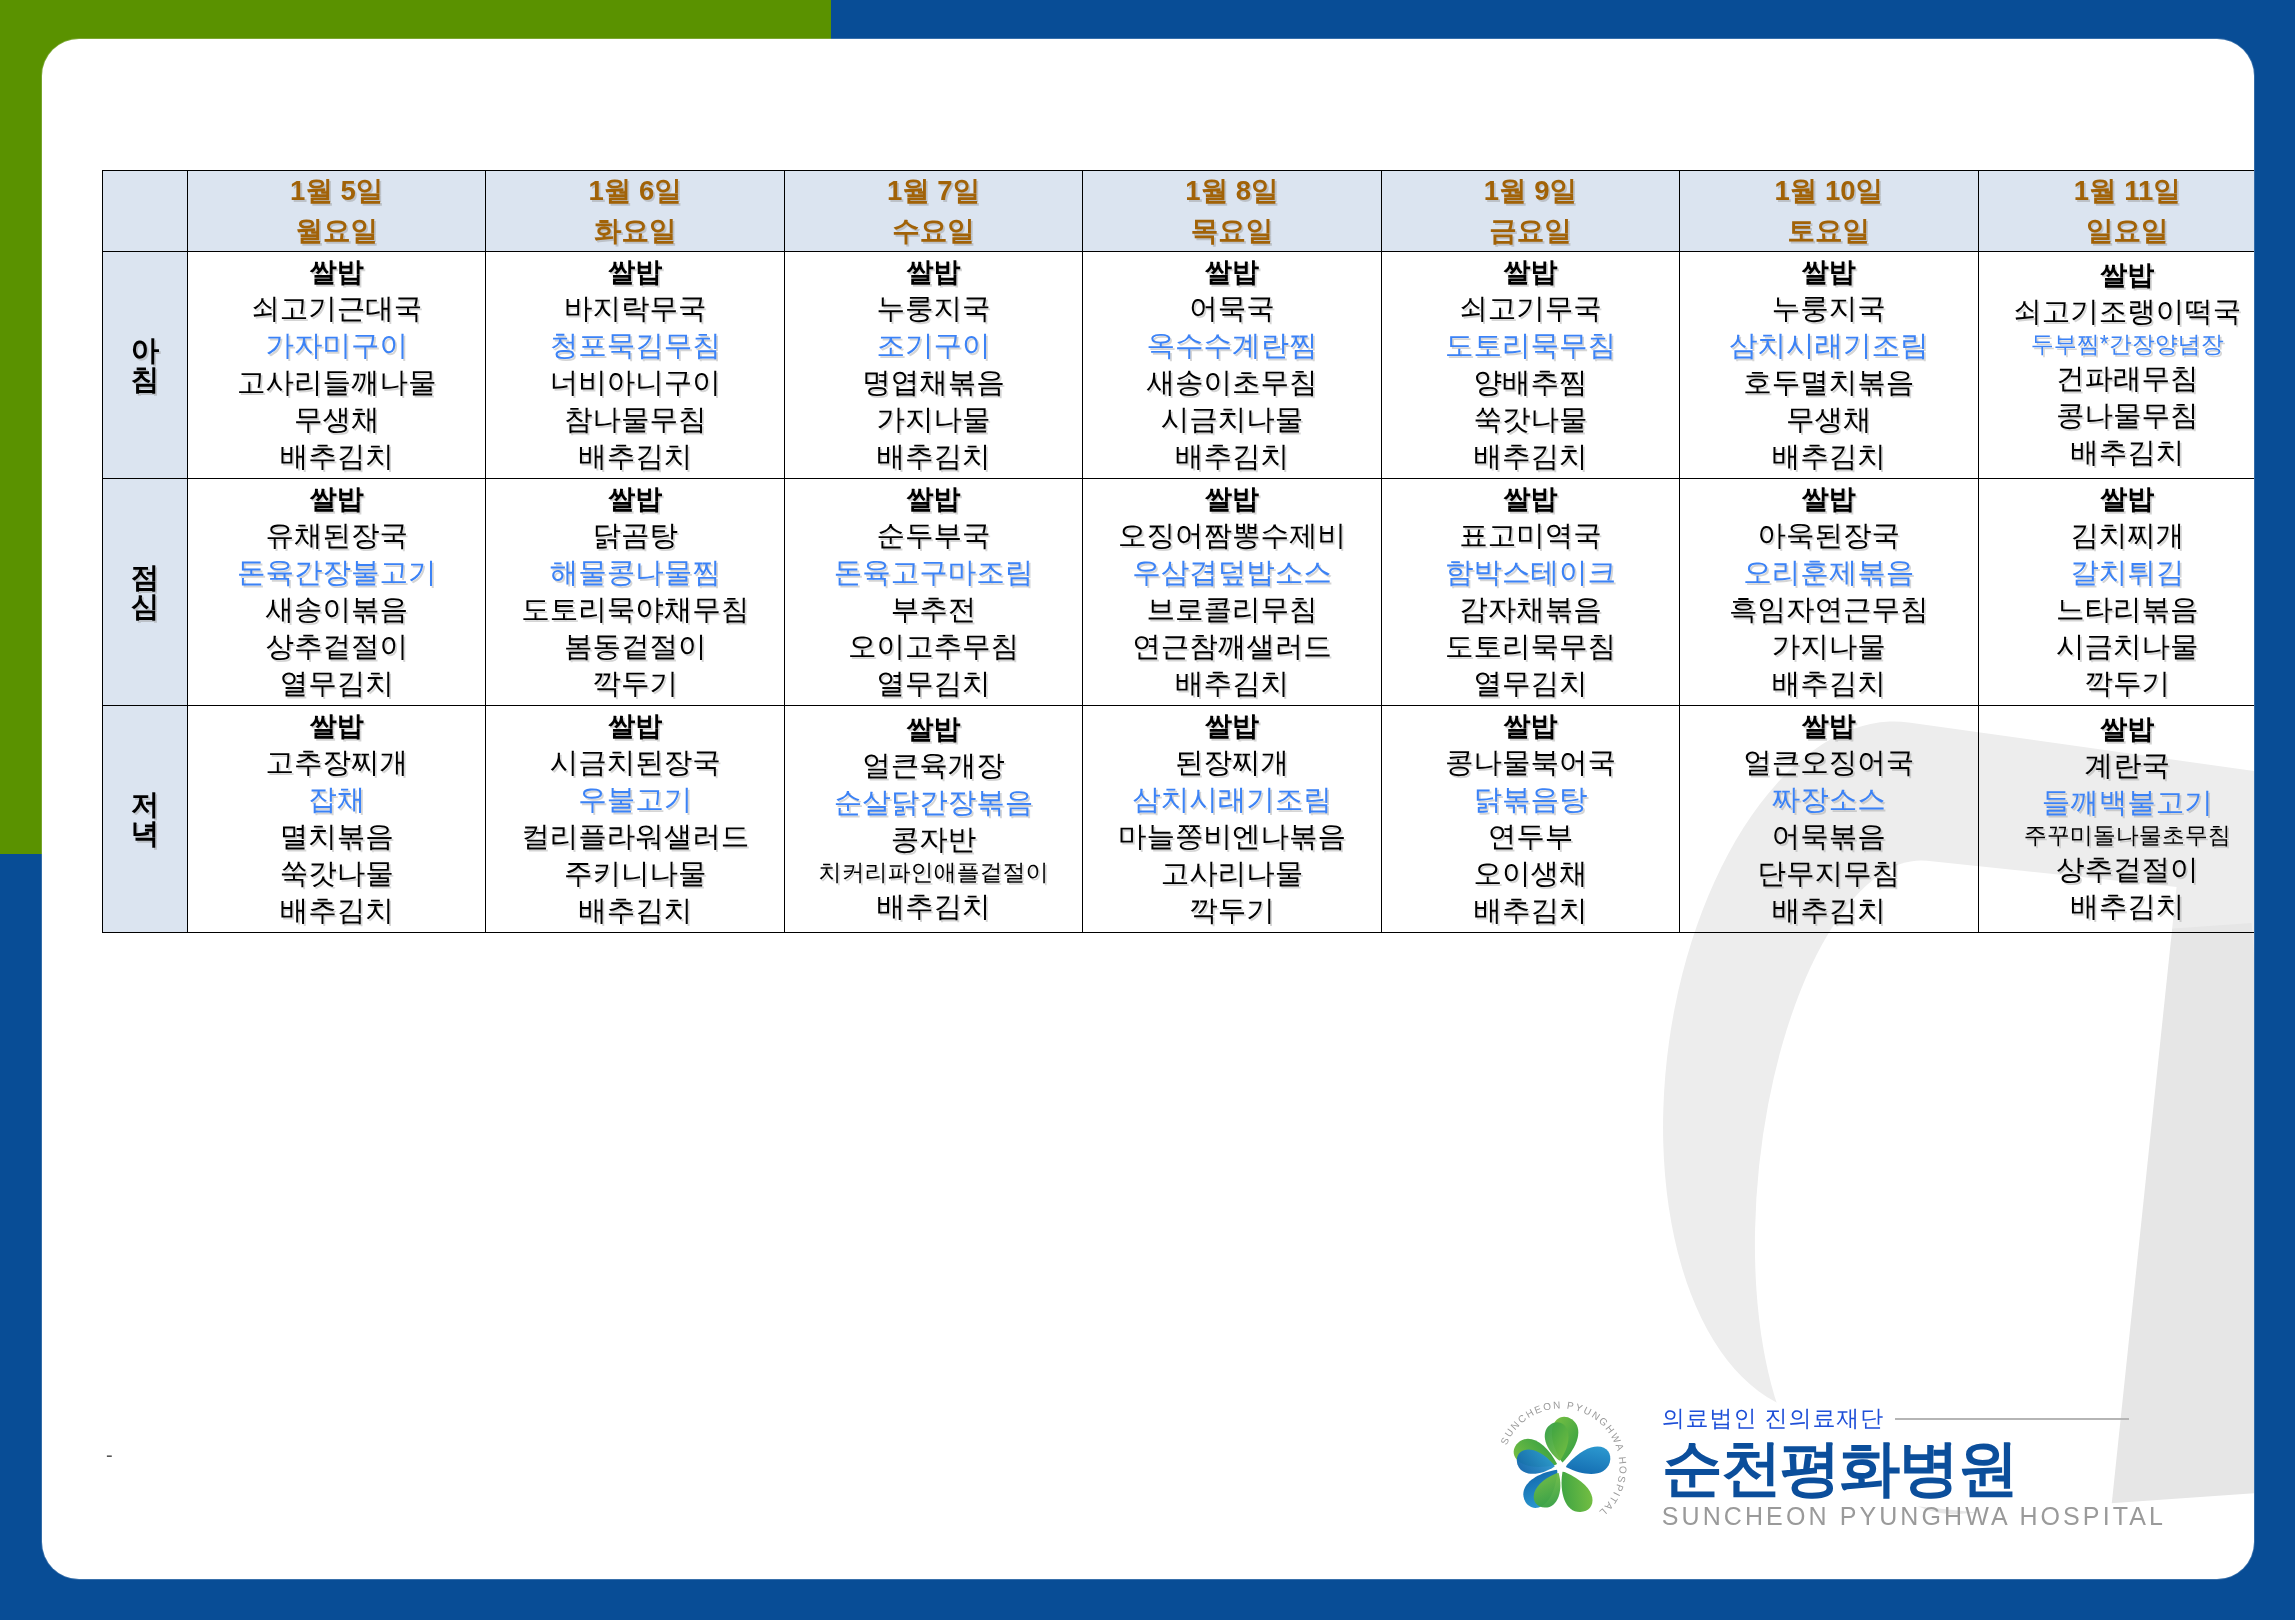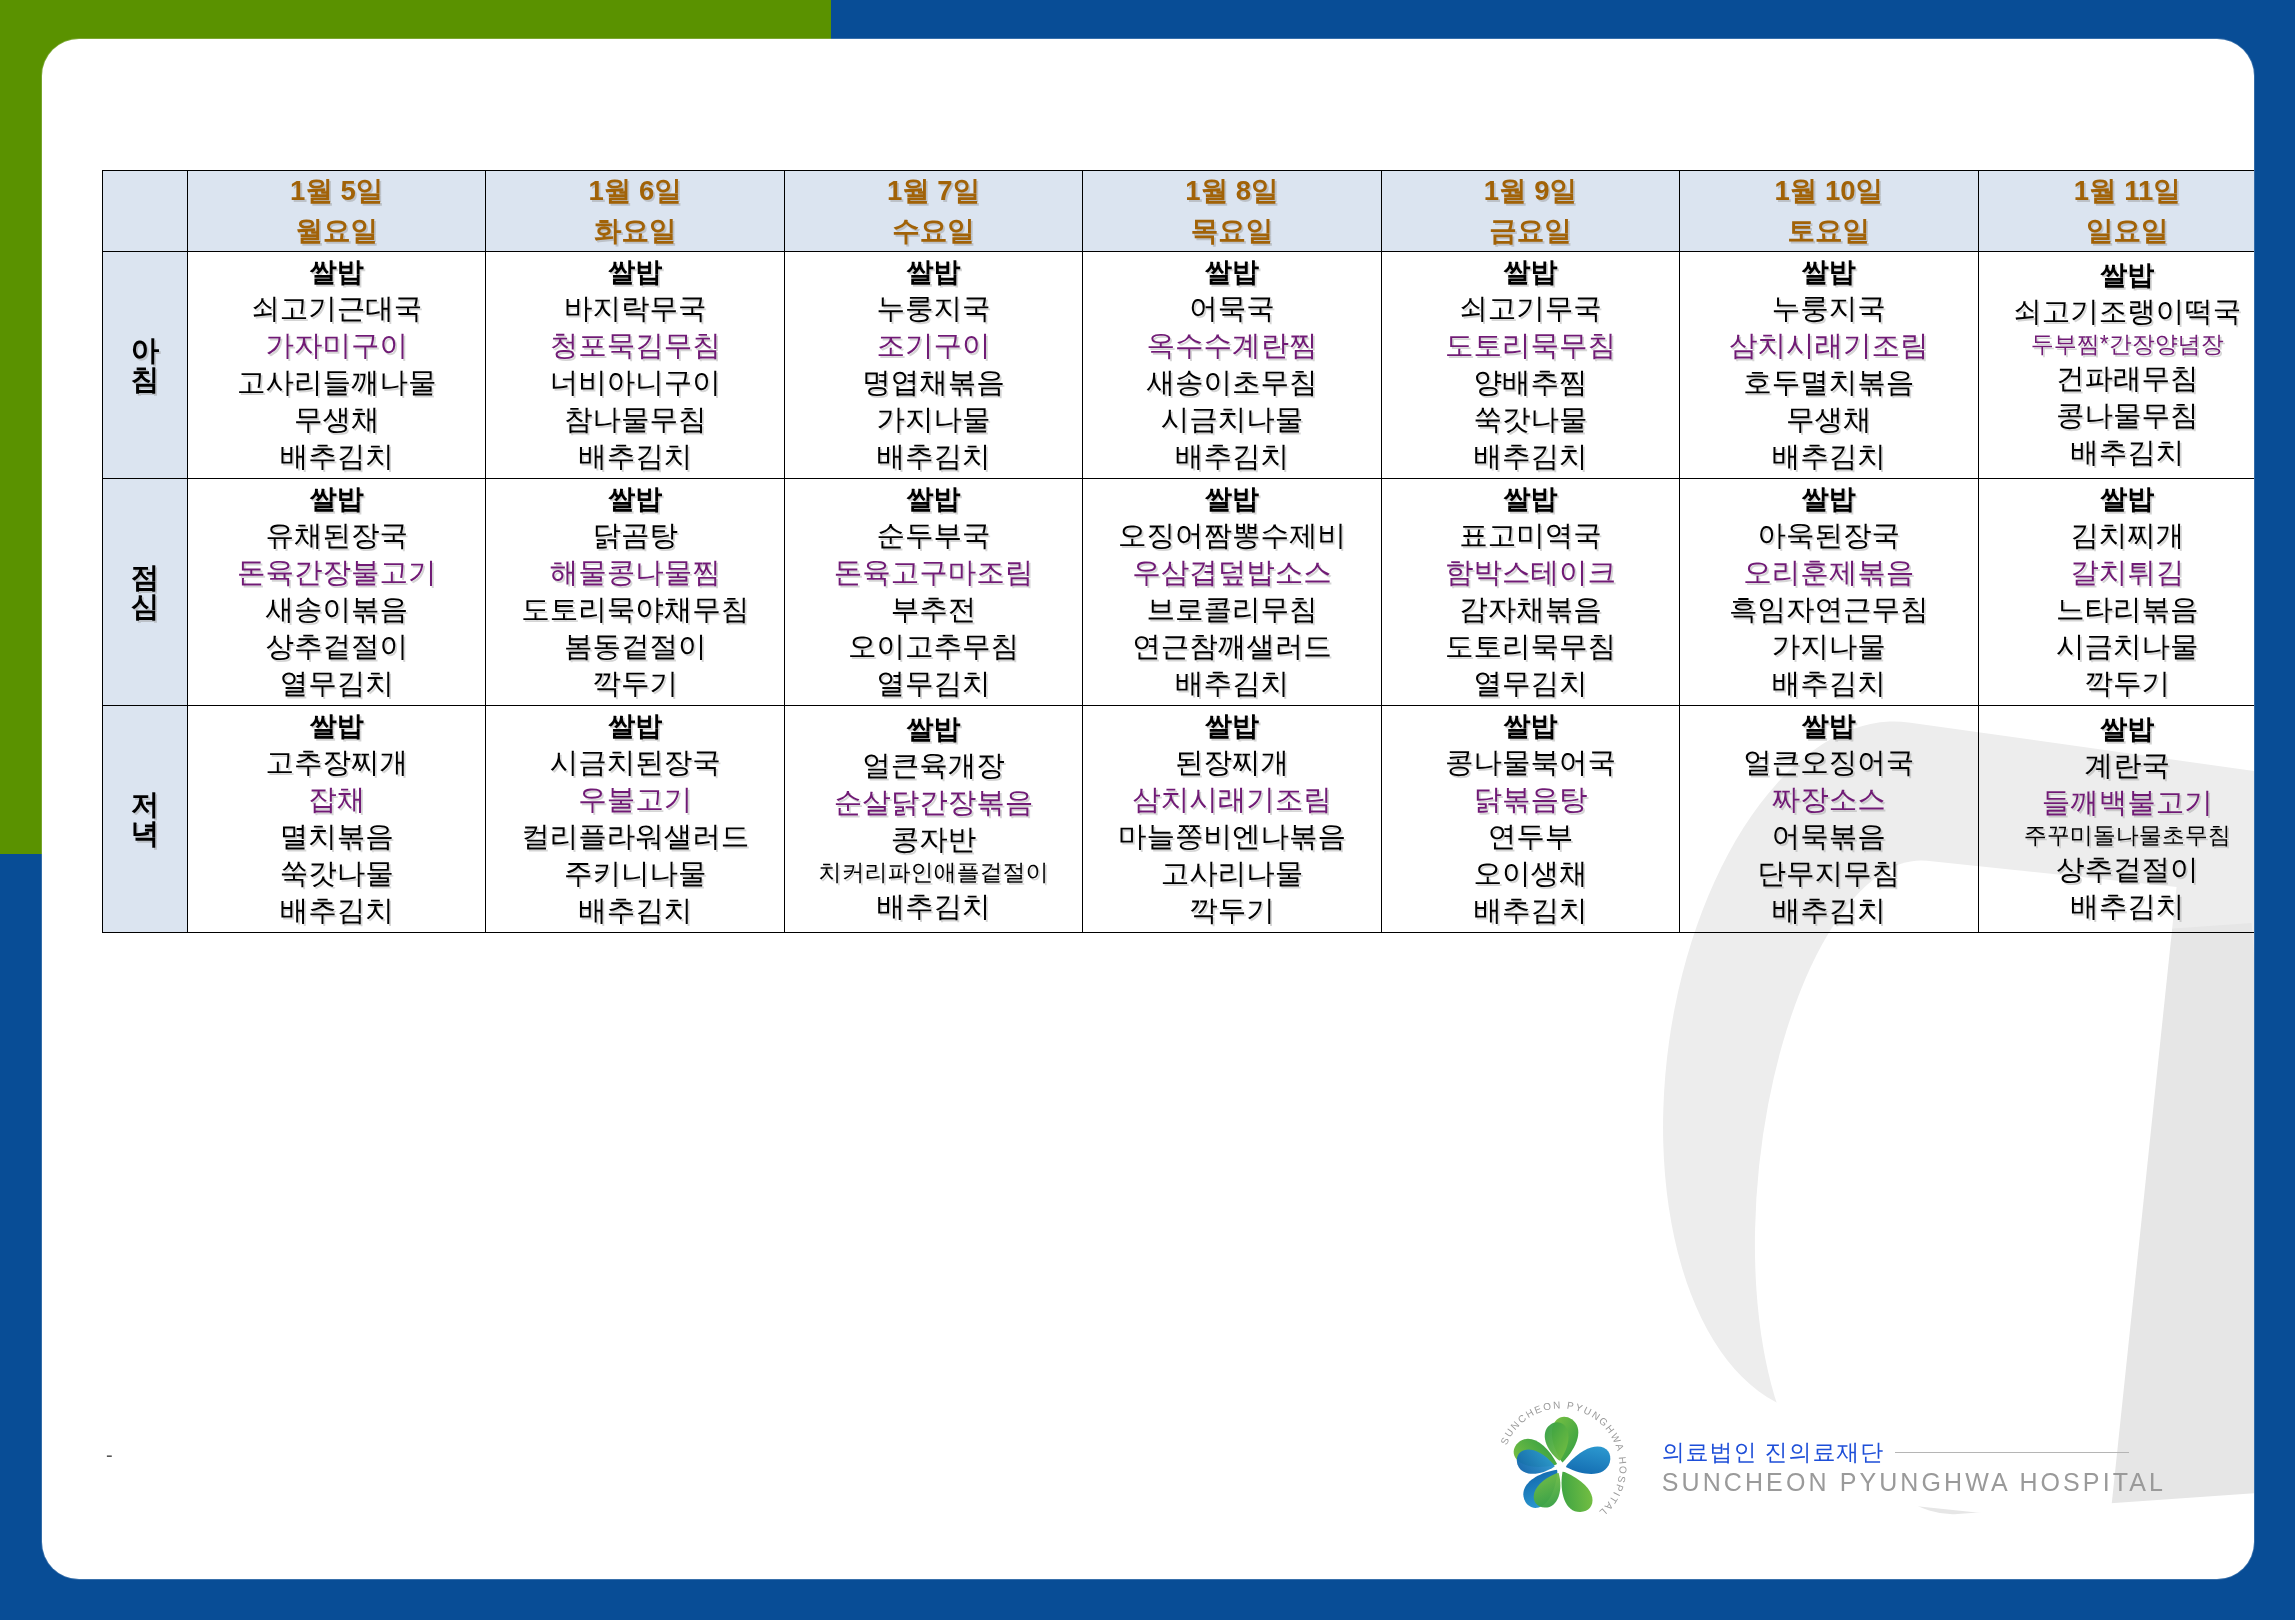--- a/index.html
+++ b/index.html
@@ -74,21 +74,21 @@
     padding:57px 0;box-sizing:border-box;}
   td.meal-label .lbl-inner span{display:block;}
 
   td.meal-cell{height:226px;padding:7.3px 1.8px;}
   .dish{
     display:block;line-height:1.30;
     font-size:28.5px;color:#000;white-space:nowrap;
     text-shadow:1.8px 1.8px 0 rgba(150,150,150,.40);
   }
   .dish.rice{font-weight:bold;font-size:27px;}
-  .dish.accent{color:#701a75;}
+  .dish.accent{color:#3b82f6;}
   .dish.small{font-size:23px;}
 
   
   #hospital-logo{
     position:absolute;right:88px;bottom:35px;
     display:flex;align-items:center;gap:24px;
   }
   .logo-mark{position:relative;width:154px;height:154px;flex:0 0 auto;}
   .logo-text-block{display:flex;flex-direction:column;justify-content:center;}
   .logo-sub-ko{
@@ -386,18 +386,19 @@
           <text font-size="13" fill="#9a9a9a" letter-spacing="2.2">
             <textPath href="#ringpath" startOffset="6%" id="ring-label">SUNCHEON PYUNGHWA HOSPITAL</textPath>
           </text>
         </svg>
       </div>
       <div class="logo-text-block">
         <div class="logo-sub-ko">
           <span>의료법인 진의료재단</span>
           <span class="rule"></span>
         </div>
+        <div class="logo-main-ko">순천평화병원</div>
         <div class="logo-sub-en">SUNCHEON PYUNGHWA HOSPITAL</div>
       </div>
     </div>
   </div>
 </div>
 
 
 </body></html>

